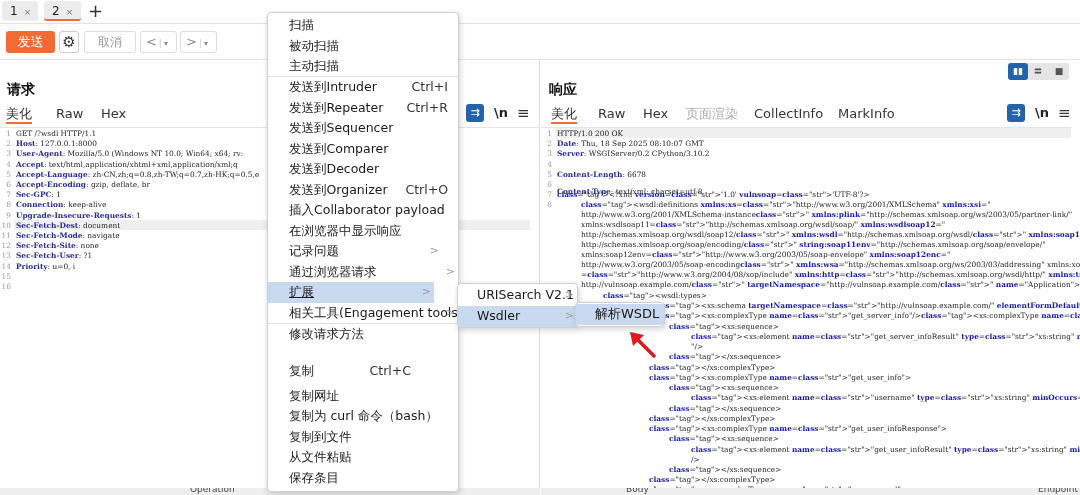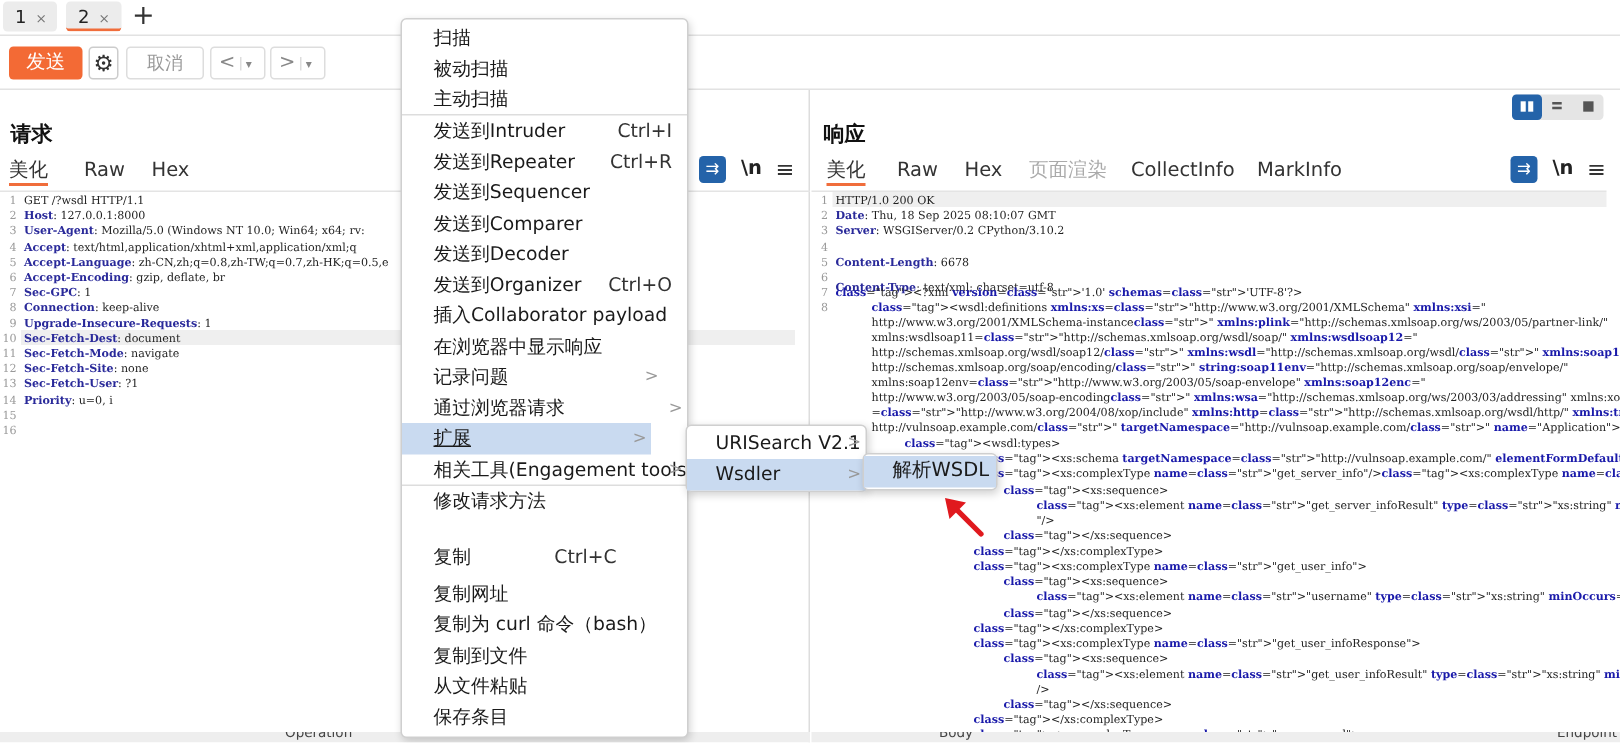--- a/index.html
+++ b/index.html
@@ -148,21 +148,21 @@
         <div class="code" style="top: 11.2px;"><span class="k">Date</span><span class="v">: Thu, 18 Sep 2025 08:10:07 GMT</span></div>
         <div class="ln" style="top: 21.4px;">3</div>
         <div class="code" style="top: 21.4px;"><span class="k">Server</span><span class="v">: WSGIServer/0.2 CPython/3.10.2</span></div>
         <div class="ln" style="top: 31.6px;">4</div>
         <div class="code" style="top: 39px; margin-top: 20px;"><span class="k">Content-Type</span><span class="v">: text/xml; charset=utf-8</span></div>
         <div class="ln" style="top: 41.8px;">5</div>
         <div class="code" style="top: 41.8px;"><span class="k">Content-Length</span><span class="v">: 6678</span></div>
         <div class="ln" style="top: 52px;">6</div>
         <div class="ln" style="top: 62.2px;">7</div>
         <div class="ln" style="top: 72.4px;">8</div>
-        <div class="rline" style="left: 16px; top: 62px;"><span <span="" class="attr">class</span>="tag"&gt;&lt;?xml <span class="attr">version</span>=<span <span="" class="attr">class</span>="str"&gt;'1.0' <span class="attr">schemas</span>=<span <span="" class="attr">class</span>="str"&gt;'UTF-8'?&gt;</div>
+        <div class="rline" style="left: 16px; top: 62px;"><span <span="" class="attr">class</span>="tag"&gt;&lt;?xml <span class="attr">version</span>=<span <span="" class="attr">class</span>="str"&gt;'1.0' <span class="attr">vulnsoap</span>=<span <span="" class="attr">class</span>="str"&gt;'UTF-8'?&gt;</div>
         <div class="rline" style="left: 40px; top: 72px;"><span <span="" class="attr">class</span>="tag"&gt;&lt;wsdl:definitions <span class="attr">xmlns:xs</span>=<span <span="" class="attr">class</span>="str"&gt;"http://www.w3.org/2001/XMLSchema" <span class="attr">xmlns:xsi</span>="</div>
         <div class="rline" style="left: 40px; top: 82px;">http://www.w3.org/2001/XMLSchema-instance<span <span="" class="attr">class</span>="str"&gt;" <span class="attr">xmlns:plink</span>="http://schemas.xmlsoap.org/ws/2003/05/partner-link/"</div>
         <div class="rline" style="left: 40px; top: 92px;">xmlns:wsdlsoap11=<span <span="" class="attr">class</span>="str"&gt;"http://schemas.xmlsoap.org/wsdl/soap/" <span class="attr">xmlns:wsdlsoap12</span>="</div>
         <div class="rline" style="left: 40px; top: 102px;">http://schemas.xmlsoap.org/wsdl/soap12/<span <span="" class="attr">class</span>="str"&gt;" <span class="attr">xmlns:wsdl</span>="http://schemas.xmlsoap.org/wsdl/<span <span="" class="attr">class</span>="str"&gt;" <span class="attr">xmlns:soap11enc</span>="</div>
         <div class="rline" style="left: 40px; top: 112px;">http://schemas.xmlsoap.org/soap/encoding/<span <span="" class="attr">class</span>="str"&gt;" <span class="attr">string:soap11env</span>="http://schemas.xmlsoap.org/soap/envelope/"</div>
         <div class="rline" style="left: 40px; top: 122px;">xmlns:soap12env=<span <span="" class="attr">class</span>="str"&gt;"http://www.w3.org/2003/05/soap-envelope" <span class="attr">xmlns:soap12enc</span>="</div>
         <div class="rline" style="left: 40px; top: 132px;">http://www.w3.org/2003/05/soap-encoding<span <span="" class="attr">class</span>="str"&gt;" <span class="attr">xmlns:wsa</span>="http://schemas.xmlsoap.org/ws/2003/03/addressing" xmlns:xop</div>
         <div class="rline" style="left: 40px; top: 142px;">=<span <span="" class="attr">class</span>="str"&gt;"http://www.w3.org/2004/08/xop/include" <span class="attr">xmlns:http</span>=<span <span="" class="attr">class</span>="str"&gt;"http://schemas.xmlsoap.org/wsdl/http/" <span class="attr">xmlns:tns</span>="</div>
         <div class="rline" style="left: 40px; top: 152px;">http://vulnsoap.example.com/<span <span="" class="attr">class</span>="str"&gt;" <span class="attr">targetNamespace</span>="http://vulnsoap.example.com/<span <span="" class="attr">class</span>="str"&gt;" <span class="attr">name</span>="Application"&gt;</div>
         <div class="rline" style="left: 62px; top: 163px;"><span <span="" class="attr">class</span>="tag"&gt;&lt;wsdl:types&gt;</div>

